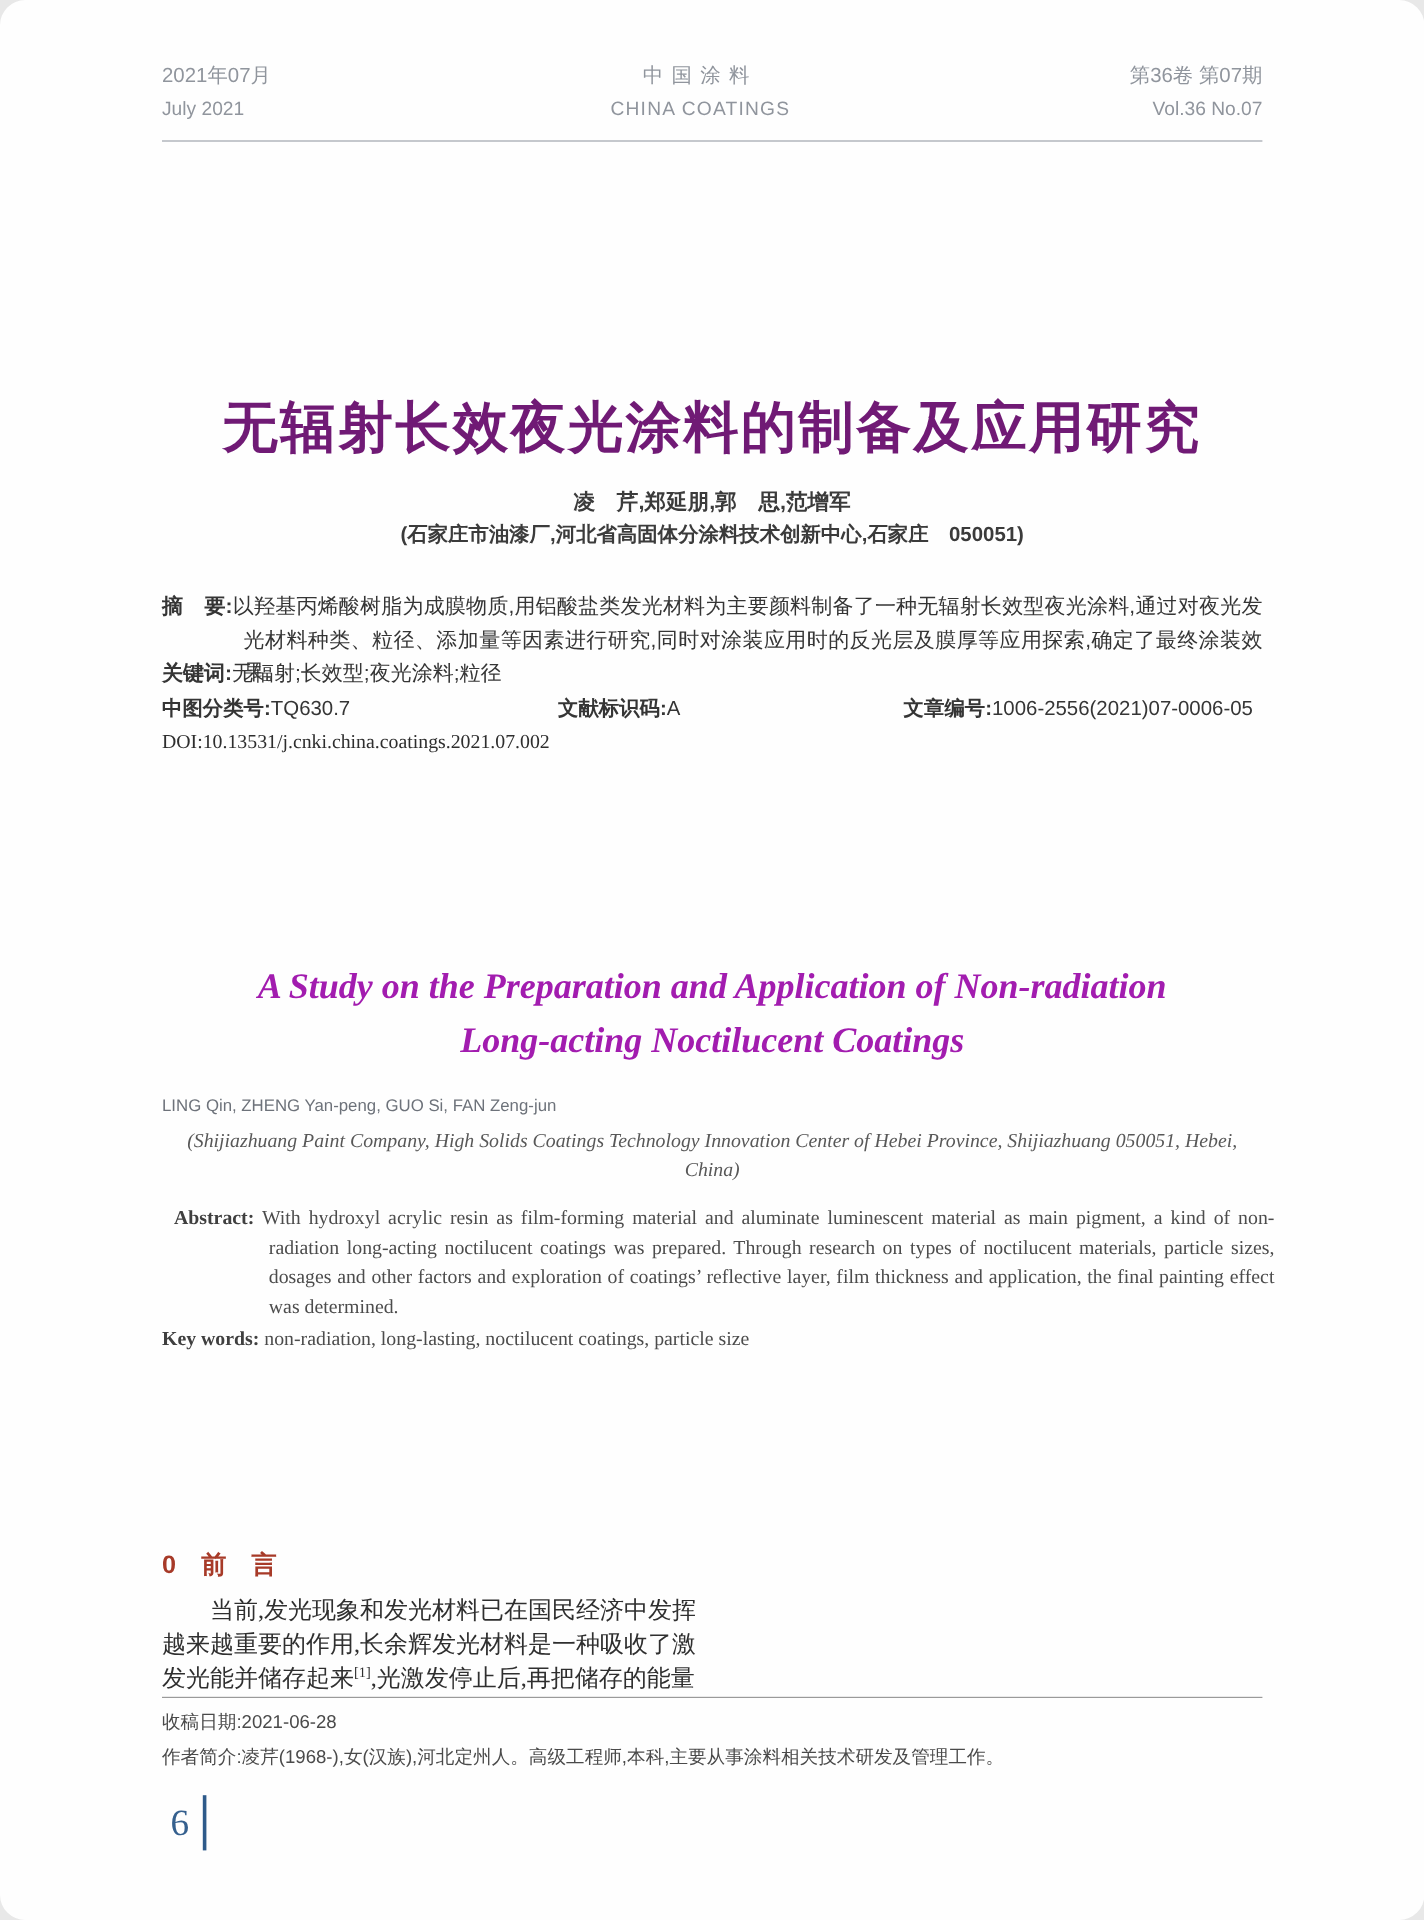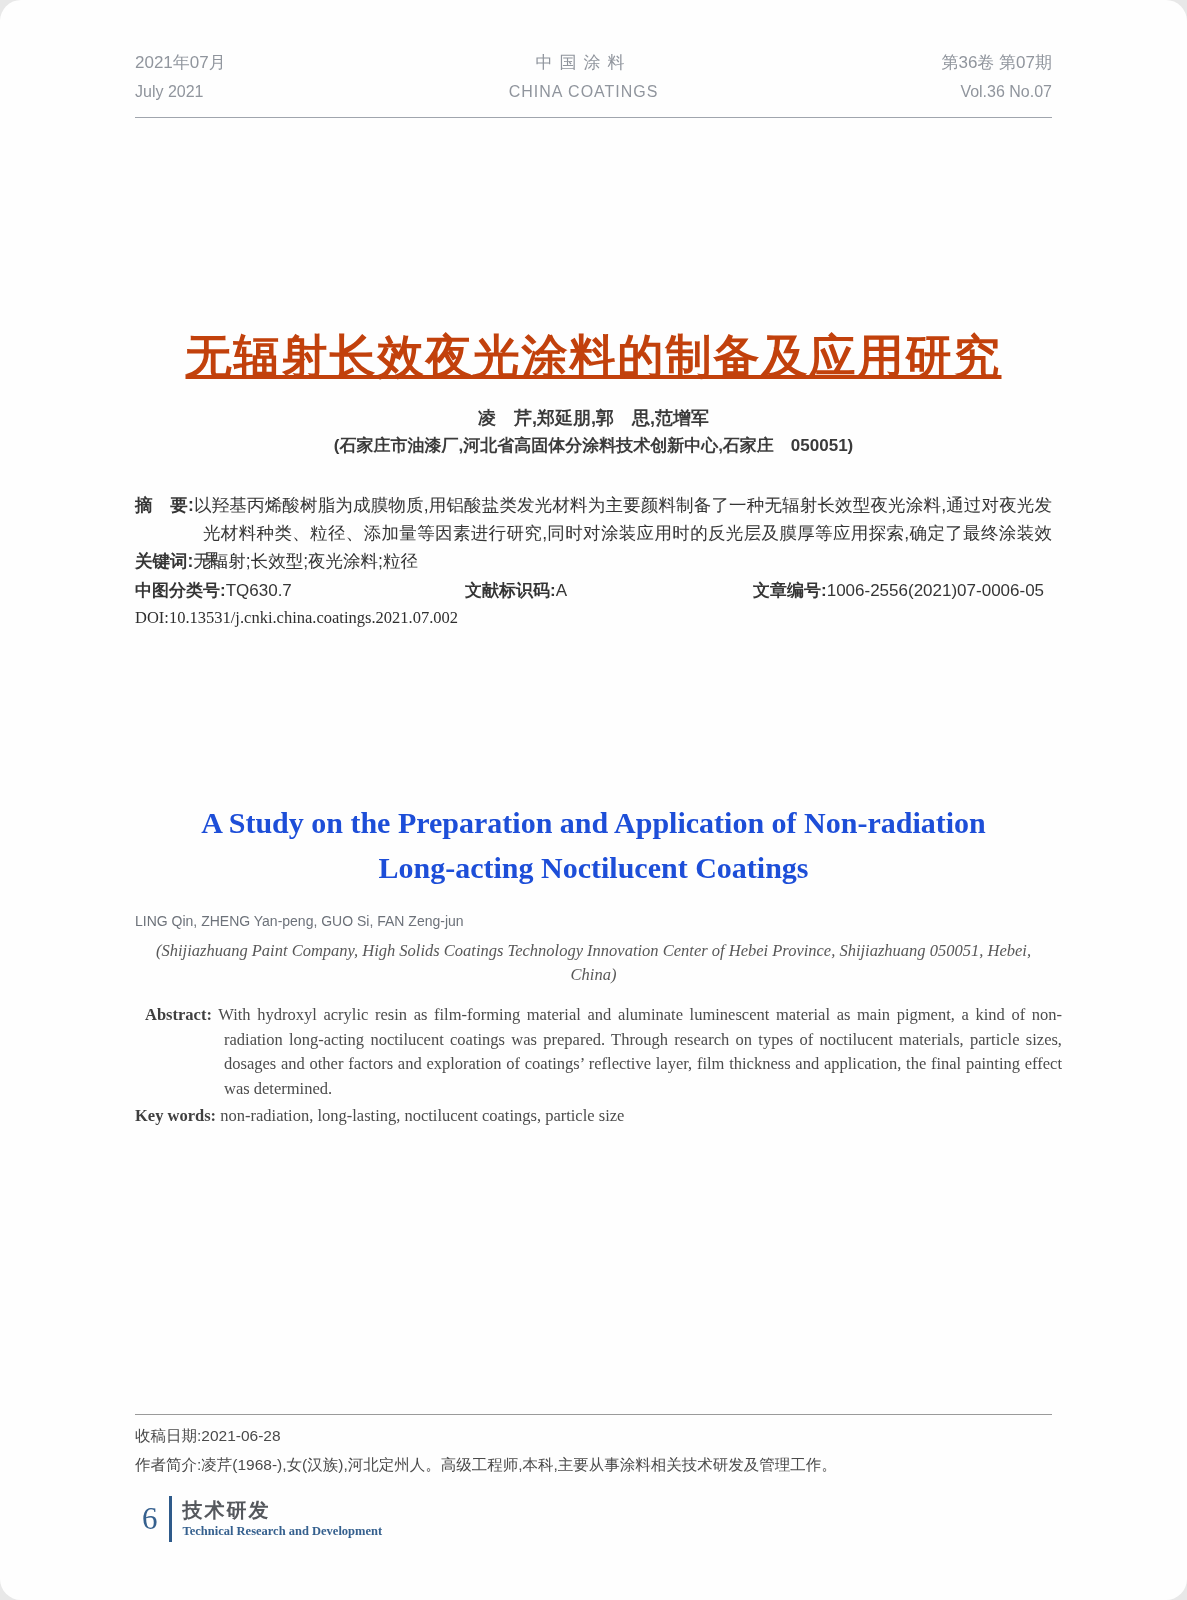--- a/index.html
+++ b/index.html
@@ -31,23 +31,22 @@
   .header-rule {
     position: absolute; top: 117px; left: 135px; width: 917px;
     border-top: 1.5px solid #a0a5ad;
   }
 
   
   .title-cn {
     position: absolute; top: 326px; left: 110px; width: 967px;
     text-align: center;
     font-size: 46px; font-weight: bold; letter-spacing: 2px;
-    color: #c2410c;
+    color: #701a75;
     font-family: "Liberation Sans", sans-serif;
-    text-decoration: underline;
   }
   .authors-cn {
     position: absolute; top: 406px; left: 135px; width: 917px;
     text-align: center; font-size: 18px; font-weight: 600; color: #3b3b3b;
   }
   .affil-cn {
     position: absolute; top: 434px; left: 135px; width: 917px;
     text-align: center; font-size: 17px; font-weight: 600; color: #3b3b3b;
   }
 
@@ -79,21 +78,22 @@
     font-family: "Liberation Serif", serif;
     font-size: 16.5px; color: #2e2e2e;
   }
 
   
   .title-en {
     position: absolute; top: 800px; left: 100px; width: 987px;
     text-align: center;
     font-family: "Liberation Serif", serif;
     font-size: 30px; font-weight: bold; line-height: 45px;
-    color: #1d4ed8;
+    color: #a21caf;
+    font-style: italic;
   }
   .authors-en {
     position: absolute; top: 913px; left: 135px; width: 917px;
     text-align: left; font-size: 14px; color: #6d727a;
   }
   .affil-en {
     position: absolute; top: 939px; left: 143px; width: 901px;
     text-align: center;
     font-family: "Liberation Serif", serif;
     font-style: italic; font-size: 16.5px; line-height: 24px; color: #585858;
@@ -196,30 +196,30 @@
   <div class="doi-line">DOI:10.13531/j.cnki.china.coatings.2021.07.002</div>
 
   <h2 class="title-en"><span>A Study on the Preparation and Application of Non-radiation</span><br><span>Long-acting Noctilucent Coatings</span></h2>
   <div class="authors-en">LING Qin, ZHENG Yan-peng, GUO Si, FAN Zeng-jun</div>
   <div class="affil-en">(Shijiazhuang Paint Company, High Solids Coatings Technology Innovation Center of Hebei Province, Shijiazhuang 050051, Hebei, China)</div>
 
   <div class="abstract-en"><span class="lbl">Abstract:</span> <span>With hydroxyl acrylic resin as film-forming material and aluminate luminescent material as main pigment, a kind of non-radiation long-acting noctilucent coatings was prepared. Through research on types of noctilucent materials, particle sizes, dosages and other factors and exploration of coatings’ reflective layer, film thickness and application, the final painting effect was determined.</span></div>
 
   <div class="keywords-en"><span class="lbl">Key words:</span> <span>non-radiation, long-lasting, noctilucent coatings, particle size</span></div>
 
+  <div class="col col-left">
+    <div class="section-head">0　前　言</div>
+    <p class="indent"><span>当前,发光现象和发光材料已在国民经济中发挥越来越重要的作用,长余辉发光材料是一种吸收了激发光能并储存起来</span><sup>[1]</sup><span>,光激发停止后,再把储存的能量</span></p>
+  </div>
 
 
   <div class="footnote-rule"></div>
   <div class="footnote">
     <div><span>收稿日期:</span><span>2021-06-28</span></div>
     <div><span>作者简介:</span><span>凌芹(1968-),女(汉族),河北定州人。高级工程师,本科,主要从事涂料相关技术研发及管理工作。</span></div>
   </div>
 
   <div class="pfooter">
     <div class="pagenum">6</div>
     <div class="vbar"></div>
-    <div>
-      <div class="col-name-cn">技术研发</div>
-      <div class="col-name-en">Technical Research and Development</div>
-    </div>
   </div>
 
 </div>
 
 </body></html>

